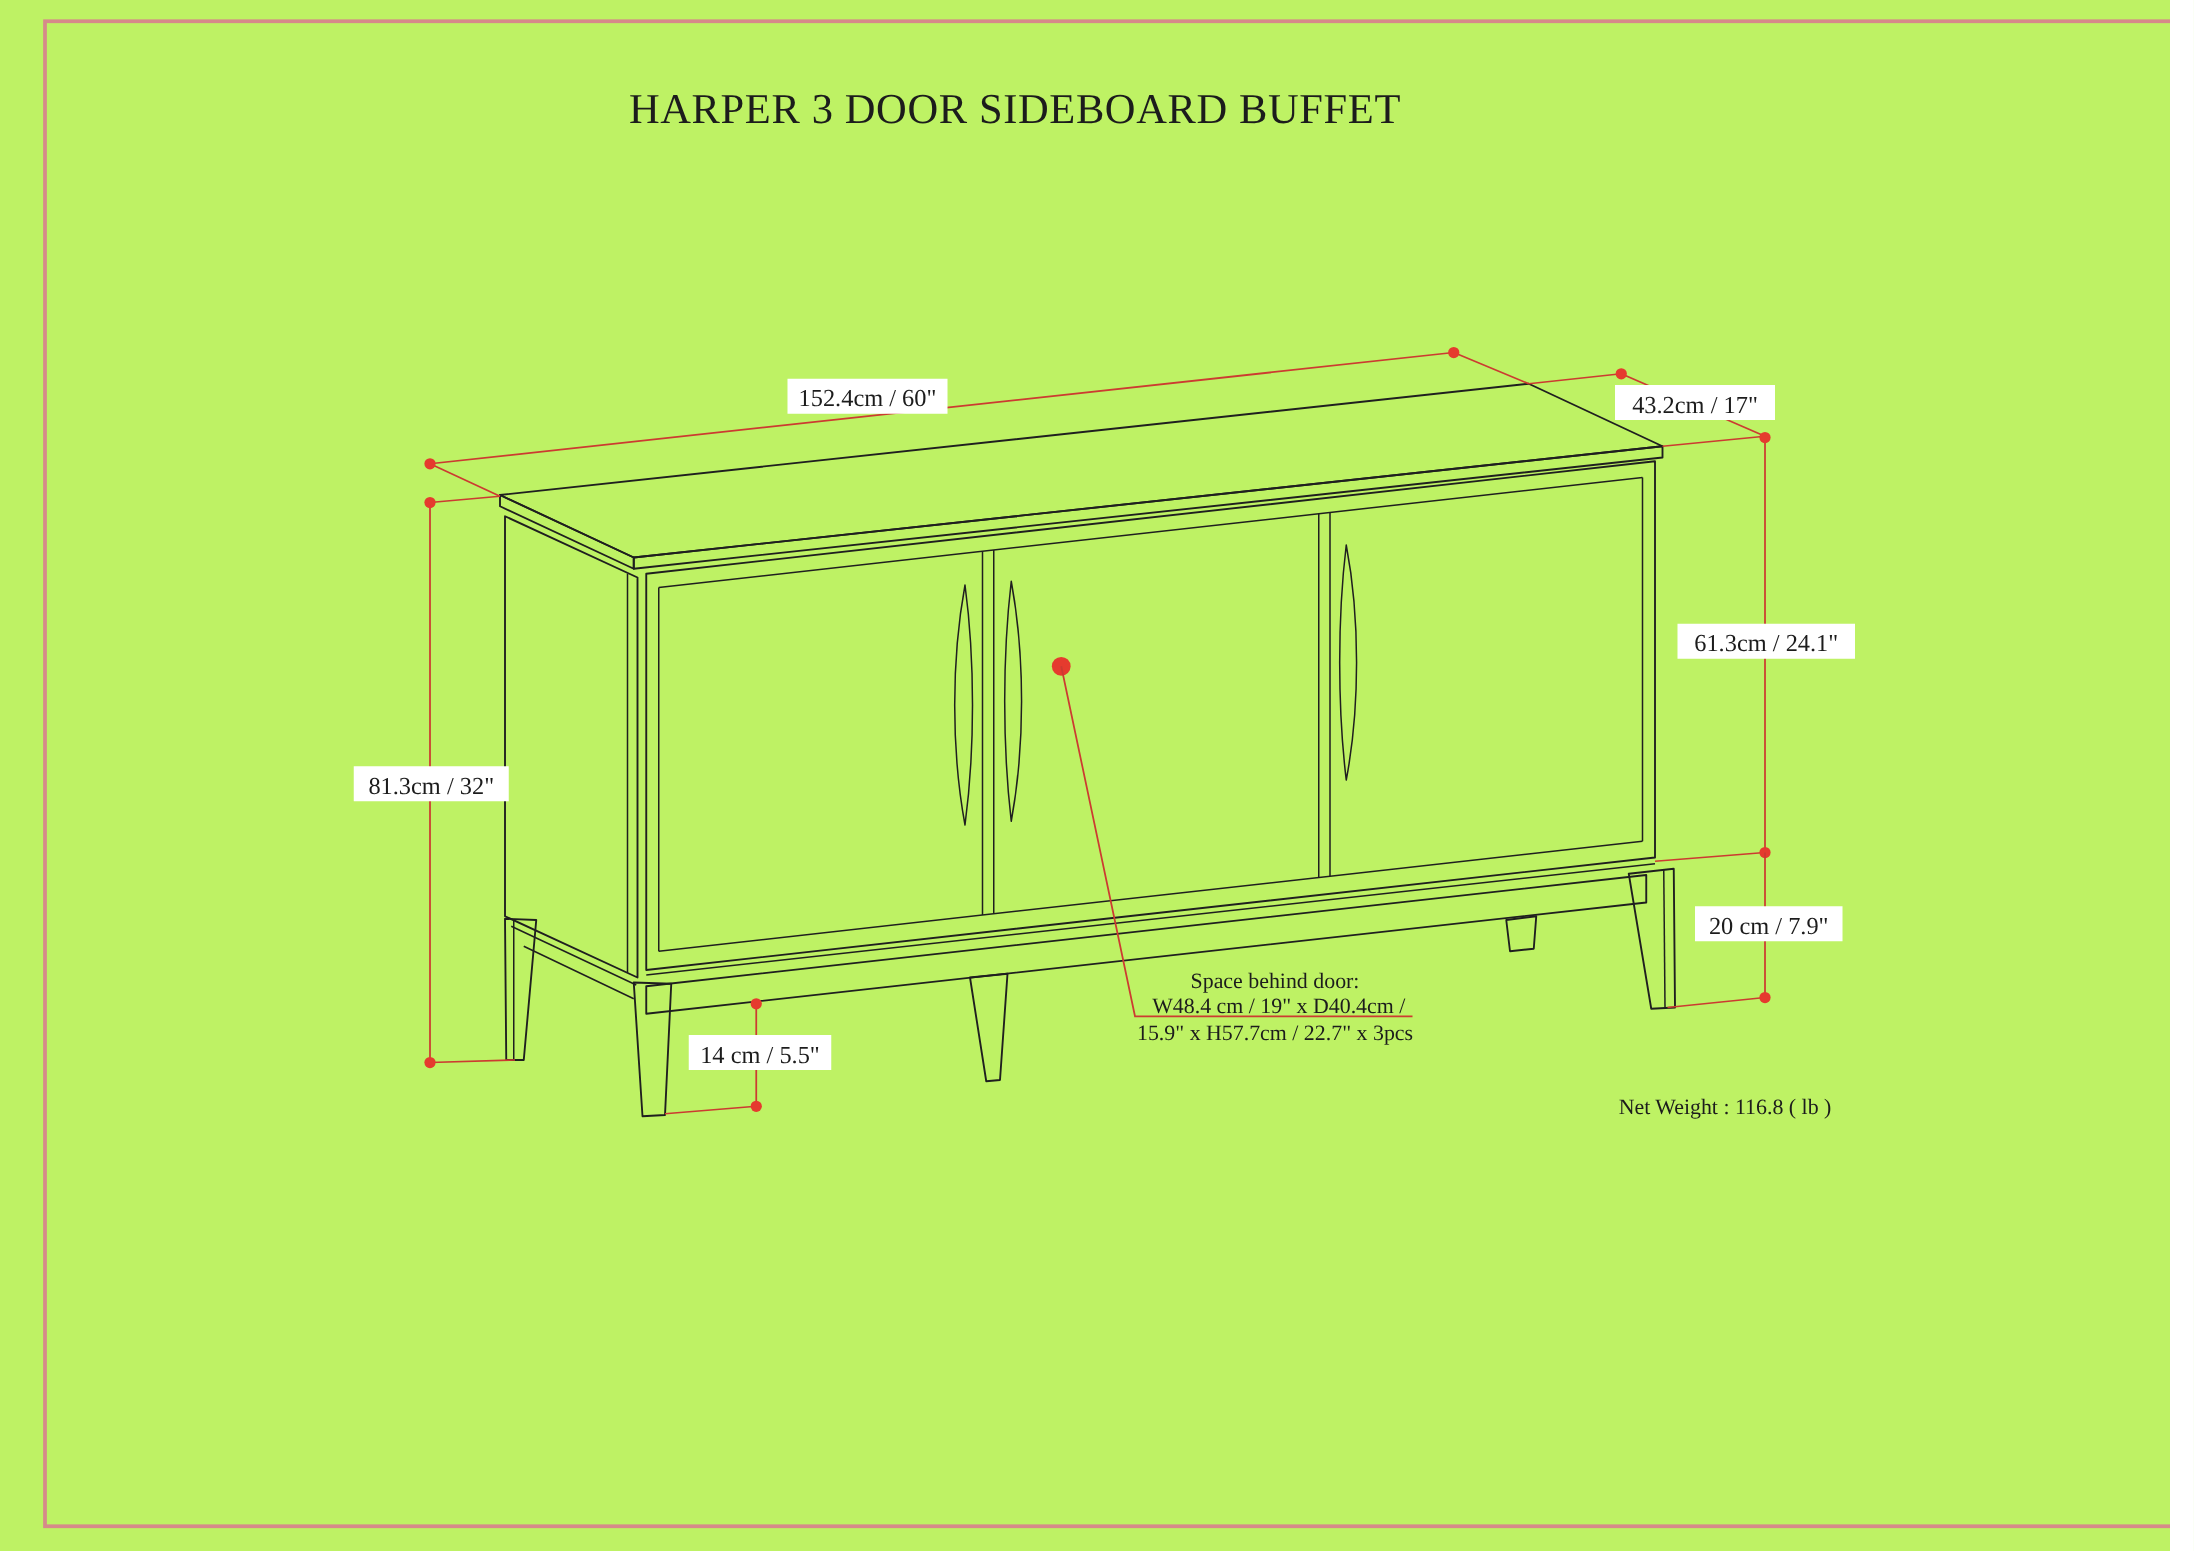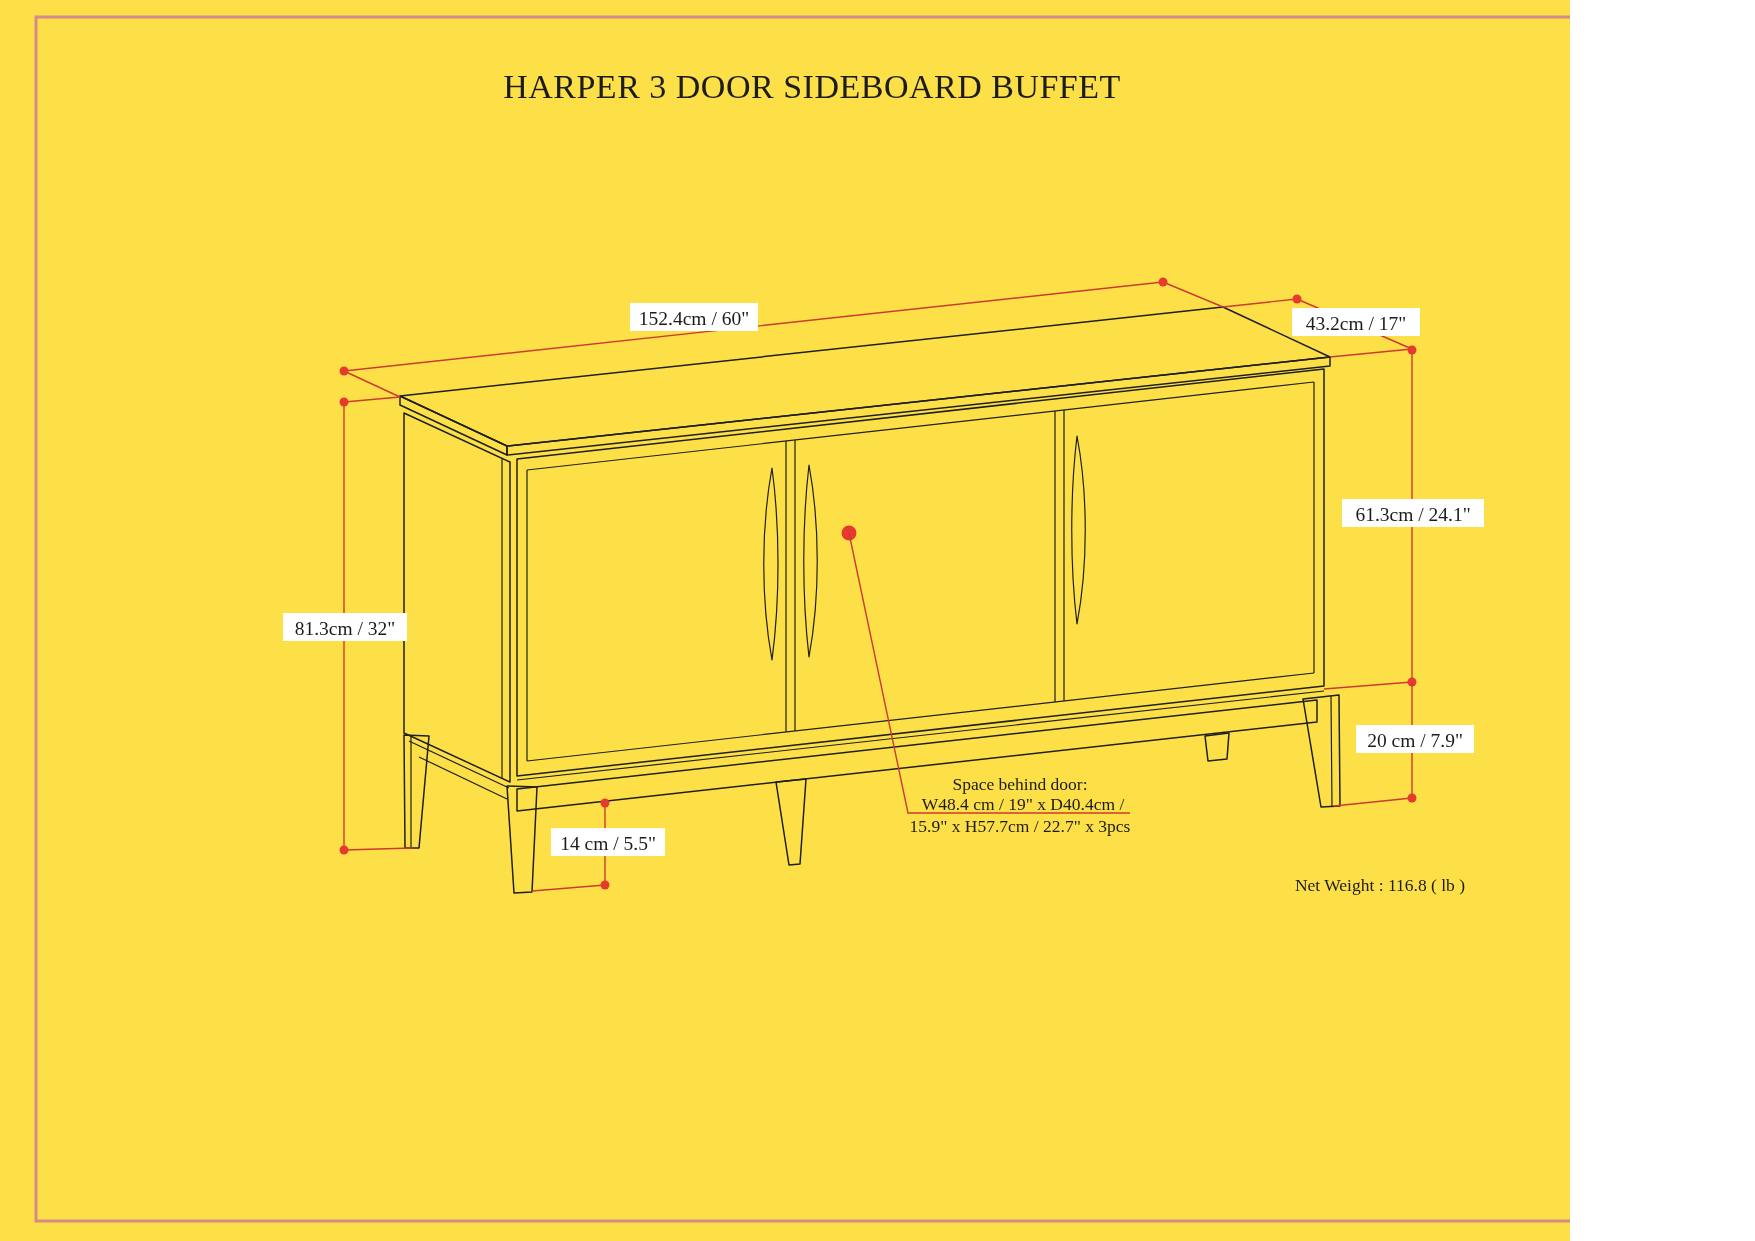--- a/index.html
+++ b/index.html
@@ -1,19 +1,19 @@
 <!DOCTYPE html>
 <html><head>
 <meta charset="utf-8">
 <style>
   html,body{margin:0;padding:0;background:#ffffff;}
   .page{
     position:relative;
-    width:1570px;height:1241px;
-    background:#fde047;
+    width:1736px;height:1241px;
+    background:#bef264;
     font-family:"Liberation Serif","DejaVu Serif",serif;
     overflow:hidden;
   }
   svg{position:absolute;left:0;top:0;}
   text{fill:#1c1c1c;font-family:"Liberation Serif","DejaVu Serif",serif;}
   .title{font-size:34px;letter-spacing:.5px;}
   .dimlabel{font-size:19.5px;}
   .note{font-size:17.5px;}
   .blk{stroke:#1f1f1f;stroke-width:1.5;fill:none;stroke-linejoin:round;stroke-linecap:round;}
   .blkthin{stroke:#1f1f1f;stroke-width:1.2;fill:none;stroke-linejoin:round;}

